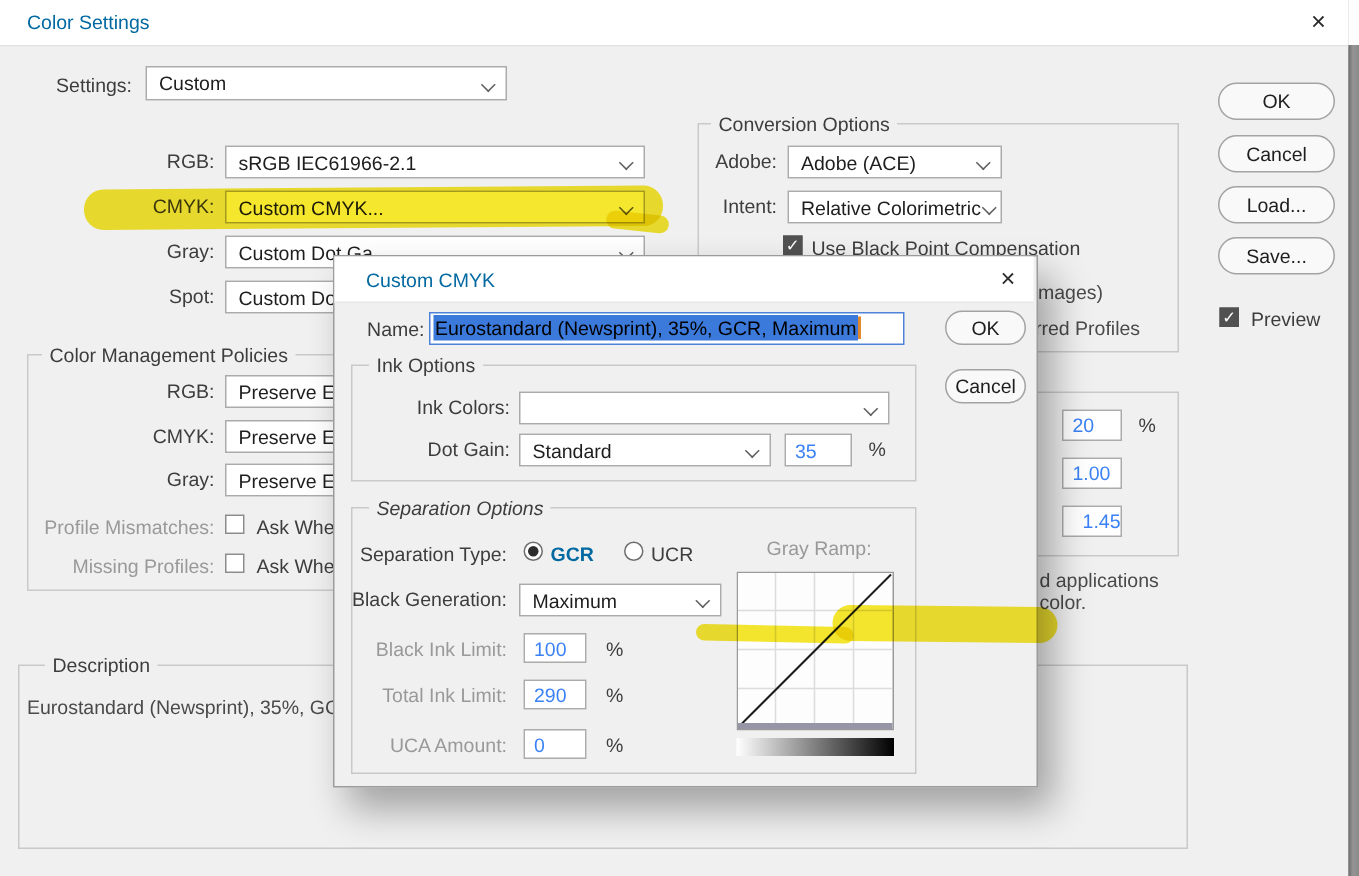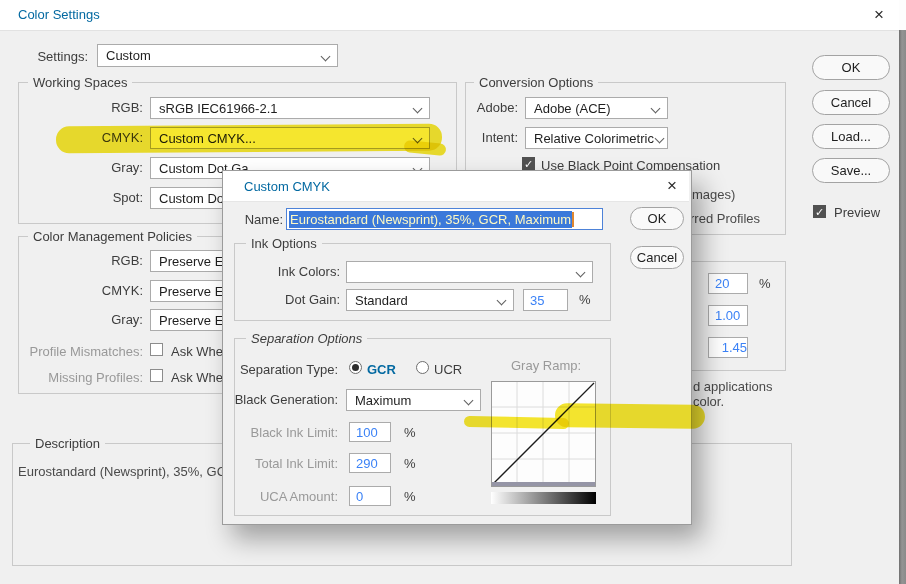--- a/index.html
+++ b/index.html
@@ -20,21 +20,21 @@
   .pill{border:1px solid #a3a3a3;border-radius:13px;background:#f9f9f9;font-size:13px;color:#1e1e1e;text-align:center;box-sizing:border-box;}
   .field{background:#fff;border:1px solid #ababab;font-size:13px;color:#3b82f6;line-height:19px;padding-left:6px;box-sizing:border-box;}
   .cb{width:13px;height:13px;border:1px solid #8c8c8c;background:#fff;box-sizing:border-box;}
   .cb.checked{background:#515151;border-color:#515151;color:#fff;font-size:11px;line-height:12px;text-align:center;}
   .radio{width:13px;height:13px;border:1px solid #6e6e6e;border-radius:50%;background:#fff;box-sizing:border-box;}
   .radio.sel::after{content:"";position:absolute;left:2px;top:2px;width:7px;height:7px;border-radius:50%;background:#2d2d2d;}
   .hl{background:rgba(243,225,0,0.82);mix-blend-mode:multiply;z-index:30;}
   #dialog{left:222px;top:170px;width:468px;height:353px;background:#f0f0f0;border:1px solid #9b9b9b;box-shadow:10px 14px 24px rgba(0,0,0,0.33);z-index:10;}
   #dlg-titlebar{left:0;top:0;width:466px;height:30px;background:#fff;border-bottom:1px solid #e6e6e6;}
   #name-input{left:63px;top:37px;width:317px;height:22px;background:#fff;border:1px solid #4d82d8;box-sizing:border-box;line-height:18px;padding:1px 0 0 2px;white-space:nowrap;overflow:hidden;}
-  .selspan{background:#3b79da;color:#fef9c3;font-size:13px;padding:1px 1px;}
+  .selspan{background:#3b79da;color:#000000;font-size:13px;padding:1px 1px;}
   .caret{display:inline-block;width:2px;height:15px;background:#e0872f;vertical-align:middle;}
   .frag{font-size:13px;color:#4a4a4a;white-space:nowrap;}
   #edge-strip{left:899px;top:30px;width:7px;height:554px;background:linear-gradient(to right,#6f6f6f 0,#949494 3px,#8a8a8a 7px);}
   #edge-top{left:899px;top:0;width:7px;height:30px;background:#fdfdfd;}
 </style>
 </head>
 <body>
 
 <div id="stage">
   <div class="abs" id="win">
@@ -42,23 +42,20 @@
     <div class="abs" id="titlebar"></div>
     <div class="abs t13 dark" style="left:18px;top:7px;">Color Settings</div>
     <div class="abs closex" style="left:868px;top:5px;">×</div>
 
     <div class="abs t13 r" style="left:20px;top:49px;width:68px;">Settings:</div>
     <div class="abs dd" style="left:97px;top:44px;width:241px;height:23px;">
       <span>Custom</span>
       <span class="chev" style="top:8px;"></span>
     </div>
 
-    <div class="abs groupbox" style="left:18px;top:82px;width:437px;height:140px;">
-      <span class="gtitle" style="left:9px;">Working Spaces</span>
-    </div>
     <div class="abs t13 r" style="left:20px;top:100px;width:123px;">RGB:</div>
     <div class="abs dd" style="left:150px;top:97px;width:280px;">
       <span>sRGB IEC61966-2.1</span><span class="chev"></span>
     </div>
     <div class="abs t13 r" style="left:20px;top:130px;width:123px;">CMYK:</div>
     <div class="abs dd" style="left:150px;top:127px;width:280px;">
       <span>Custom CMYK...</span><span class="chev"></span>
     </div>
     <div class="abs t13 r" style="left:20px;top:160px;width:123px;">Gray:</div>
     <div class="abs dd" style="left:150px;top:157px;width:280px;">

